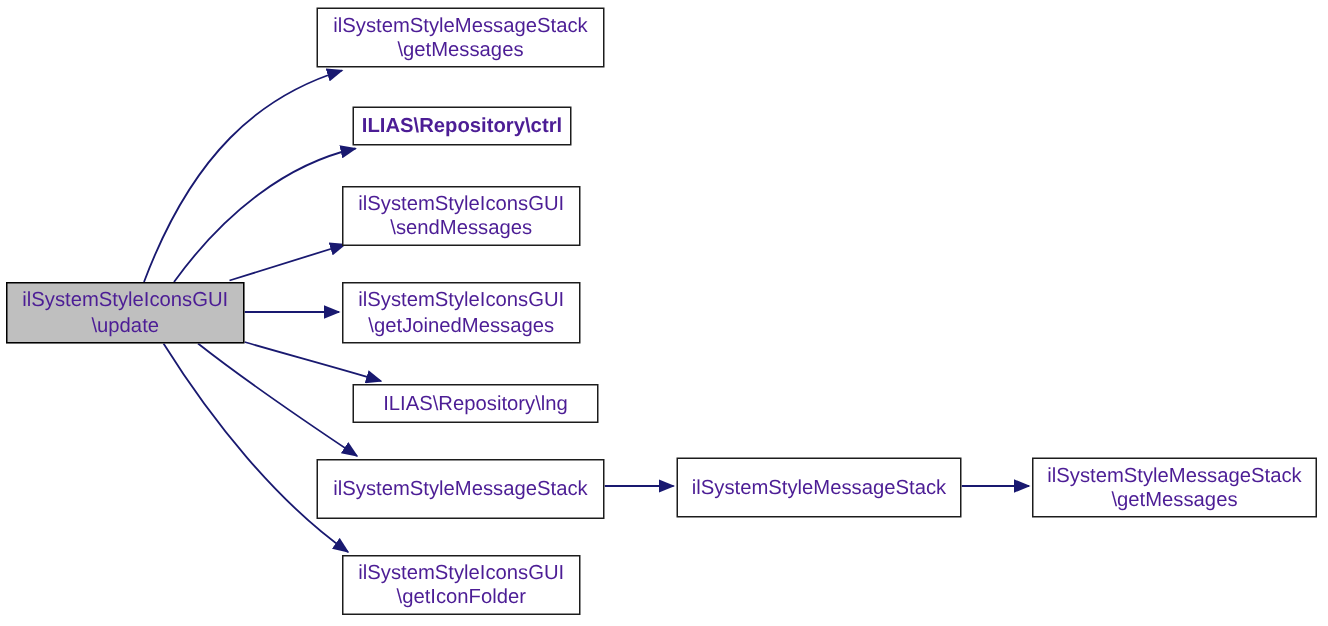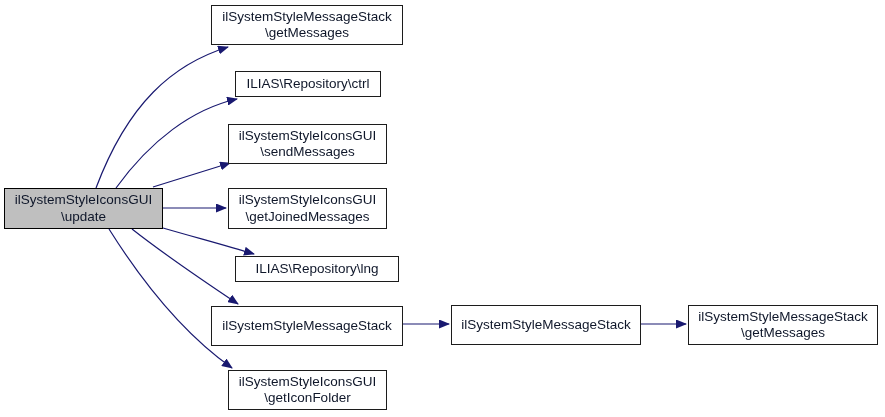--- a/index.html
+++ b/index.html
@@ -25,21 +25,21 @@
   .node {
     position: absolute;
     box-sizing: border-box;
     background: #ffffff;
     border: 1px solid #1c1c1c;
     display: flex;
     flex-direction: column;
     align-items: center;
     justify-content: center;
     text-align: center;
-    color: #0f172a;
+    color: #4c1d95;
     font-size: 13.5px;
     line-height: 16.5px;
     white-space: nowrap;
     cursor: pointer;
   }
   .node.highlighted {
     background: #bfbfbf;
     border: 1px solid #000000;
     cursor: default;
   }
@@ -71,21 +71,21 @@
   </svg>
 
 <div class="node highlighted" style="left: 4px; top: 188px; width: 159px; height: 41px;">
       <span class="node-line">ilSystemStyleIconsGUI</span>
       <span class="node-line">\update</span>
     </div>
     <div class="node" style="left: 211px; top: 5px; width: 192px; height: 40px;">
       <span class="node-line">ilSystemStyleMessageStack</span>
       <span class="node-line">\getMessages</span>
     </div>
-    <div class="node" style="left: 235px; top: 71px; width: 146px; height: 26px;">
+    <div class="node" style="left: 235px; top: 71px; width: 146px; height: 26px; font-weight: bold;">
       <span class="node-line">ILIAS\Repository\ctrl</span>
     </div>
     <div class="node" style="left: 228px; top: 124px; width: 159px; height: 40px;">
       <span class="node-line">ilSystemStyleIconsGUI</span>
       <span class="node-line">\sendMessages</span>
     </div>
     <div class="node" style="left: 228px; top: 188px; width: 159px; height: 41px;">
       <span class="node-line">ilSystemStyleIconsGUI</span>
       <span class="node-line">\getJoinedMessages</span>
     </div>

